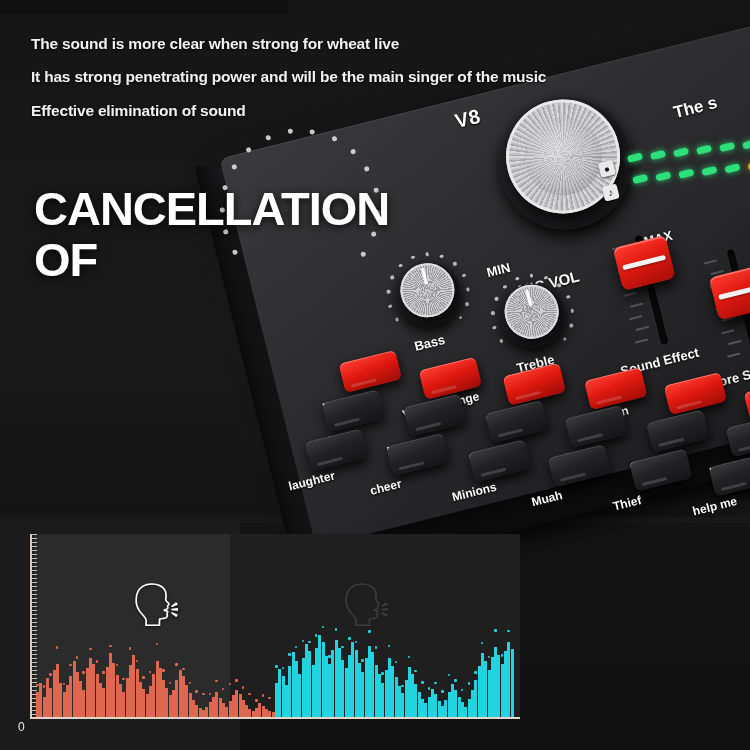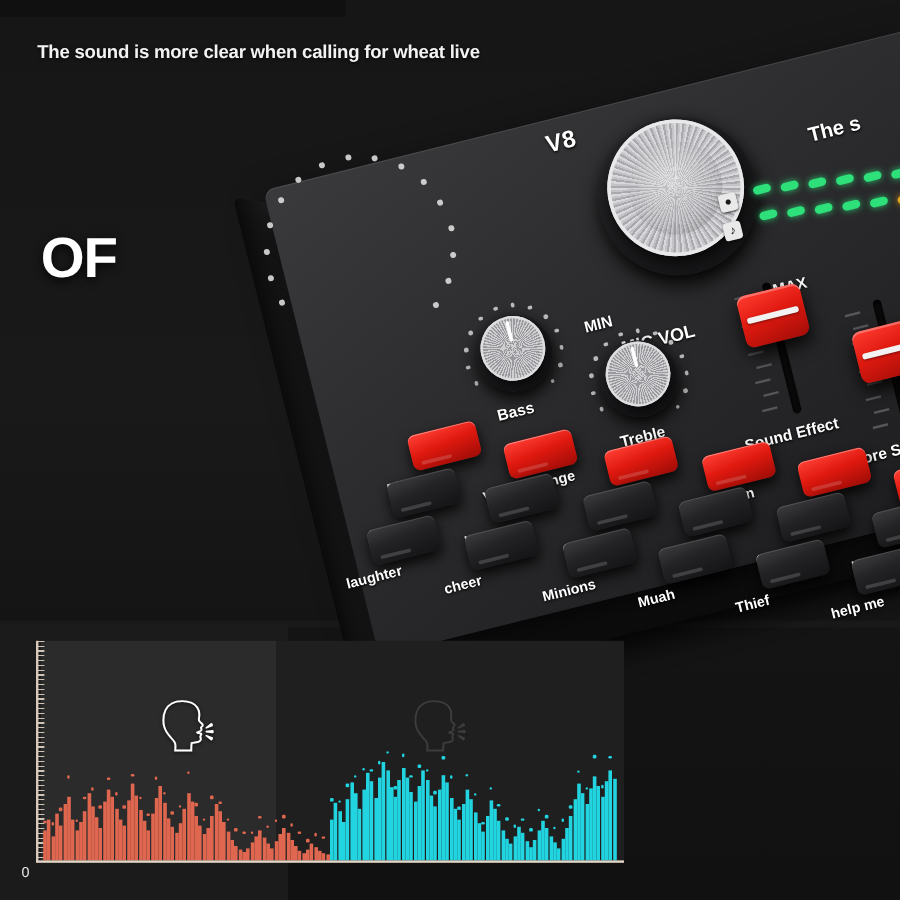--- a/index.html
+++ b/index.html
@@ -151,24 +151,27 @@
 <body>
 
 <div id="stage">
 
   <div class="bg-main"></div>
   <div class="bg-top"></div>
   <div class="bg-lowerband"></div>
   <div class="bg-lowerleft"></div>
 
   <div class="copy">
-    <p>The sound is more clear when calling for wheat live</p>
+    <p>The sound is more clear when strong for wheat live</p>
+    <p>It has strong penetrating power and will be the main singer of the music</p>
+    <p>Effective elimination of sound</p>
   </div>
 
   <div class="headline">
+    <span class="hl hl1">CANCELLATION</span>
     <span class="hl hl2">OF</span>
   </div>
 
   <div id="device">
     <div class="dev-side"></div>
     <div class="dev-front"></div>
     <div class="dev-top">
 
       <div class="brand">V8</div>
       <div class="thes">The s</div>

